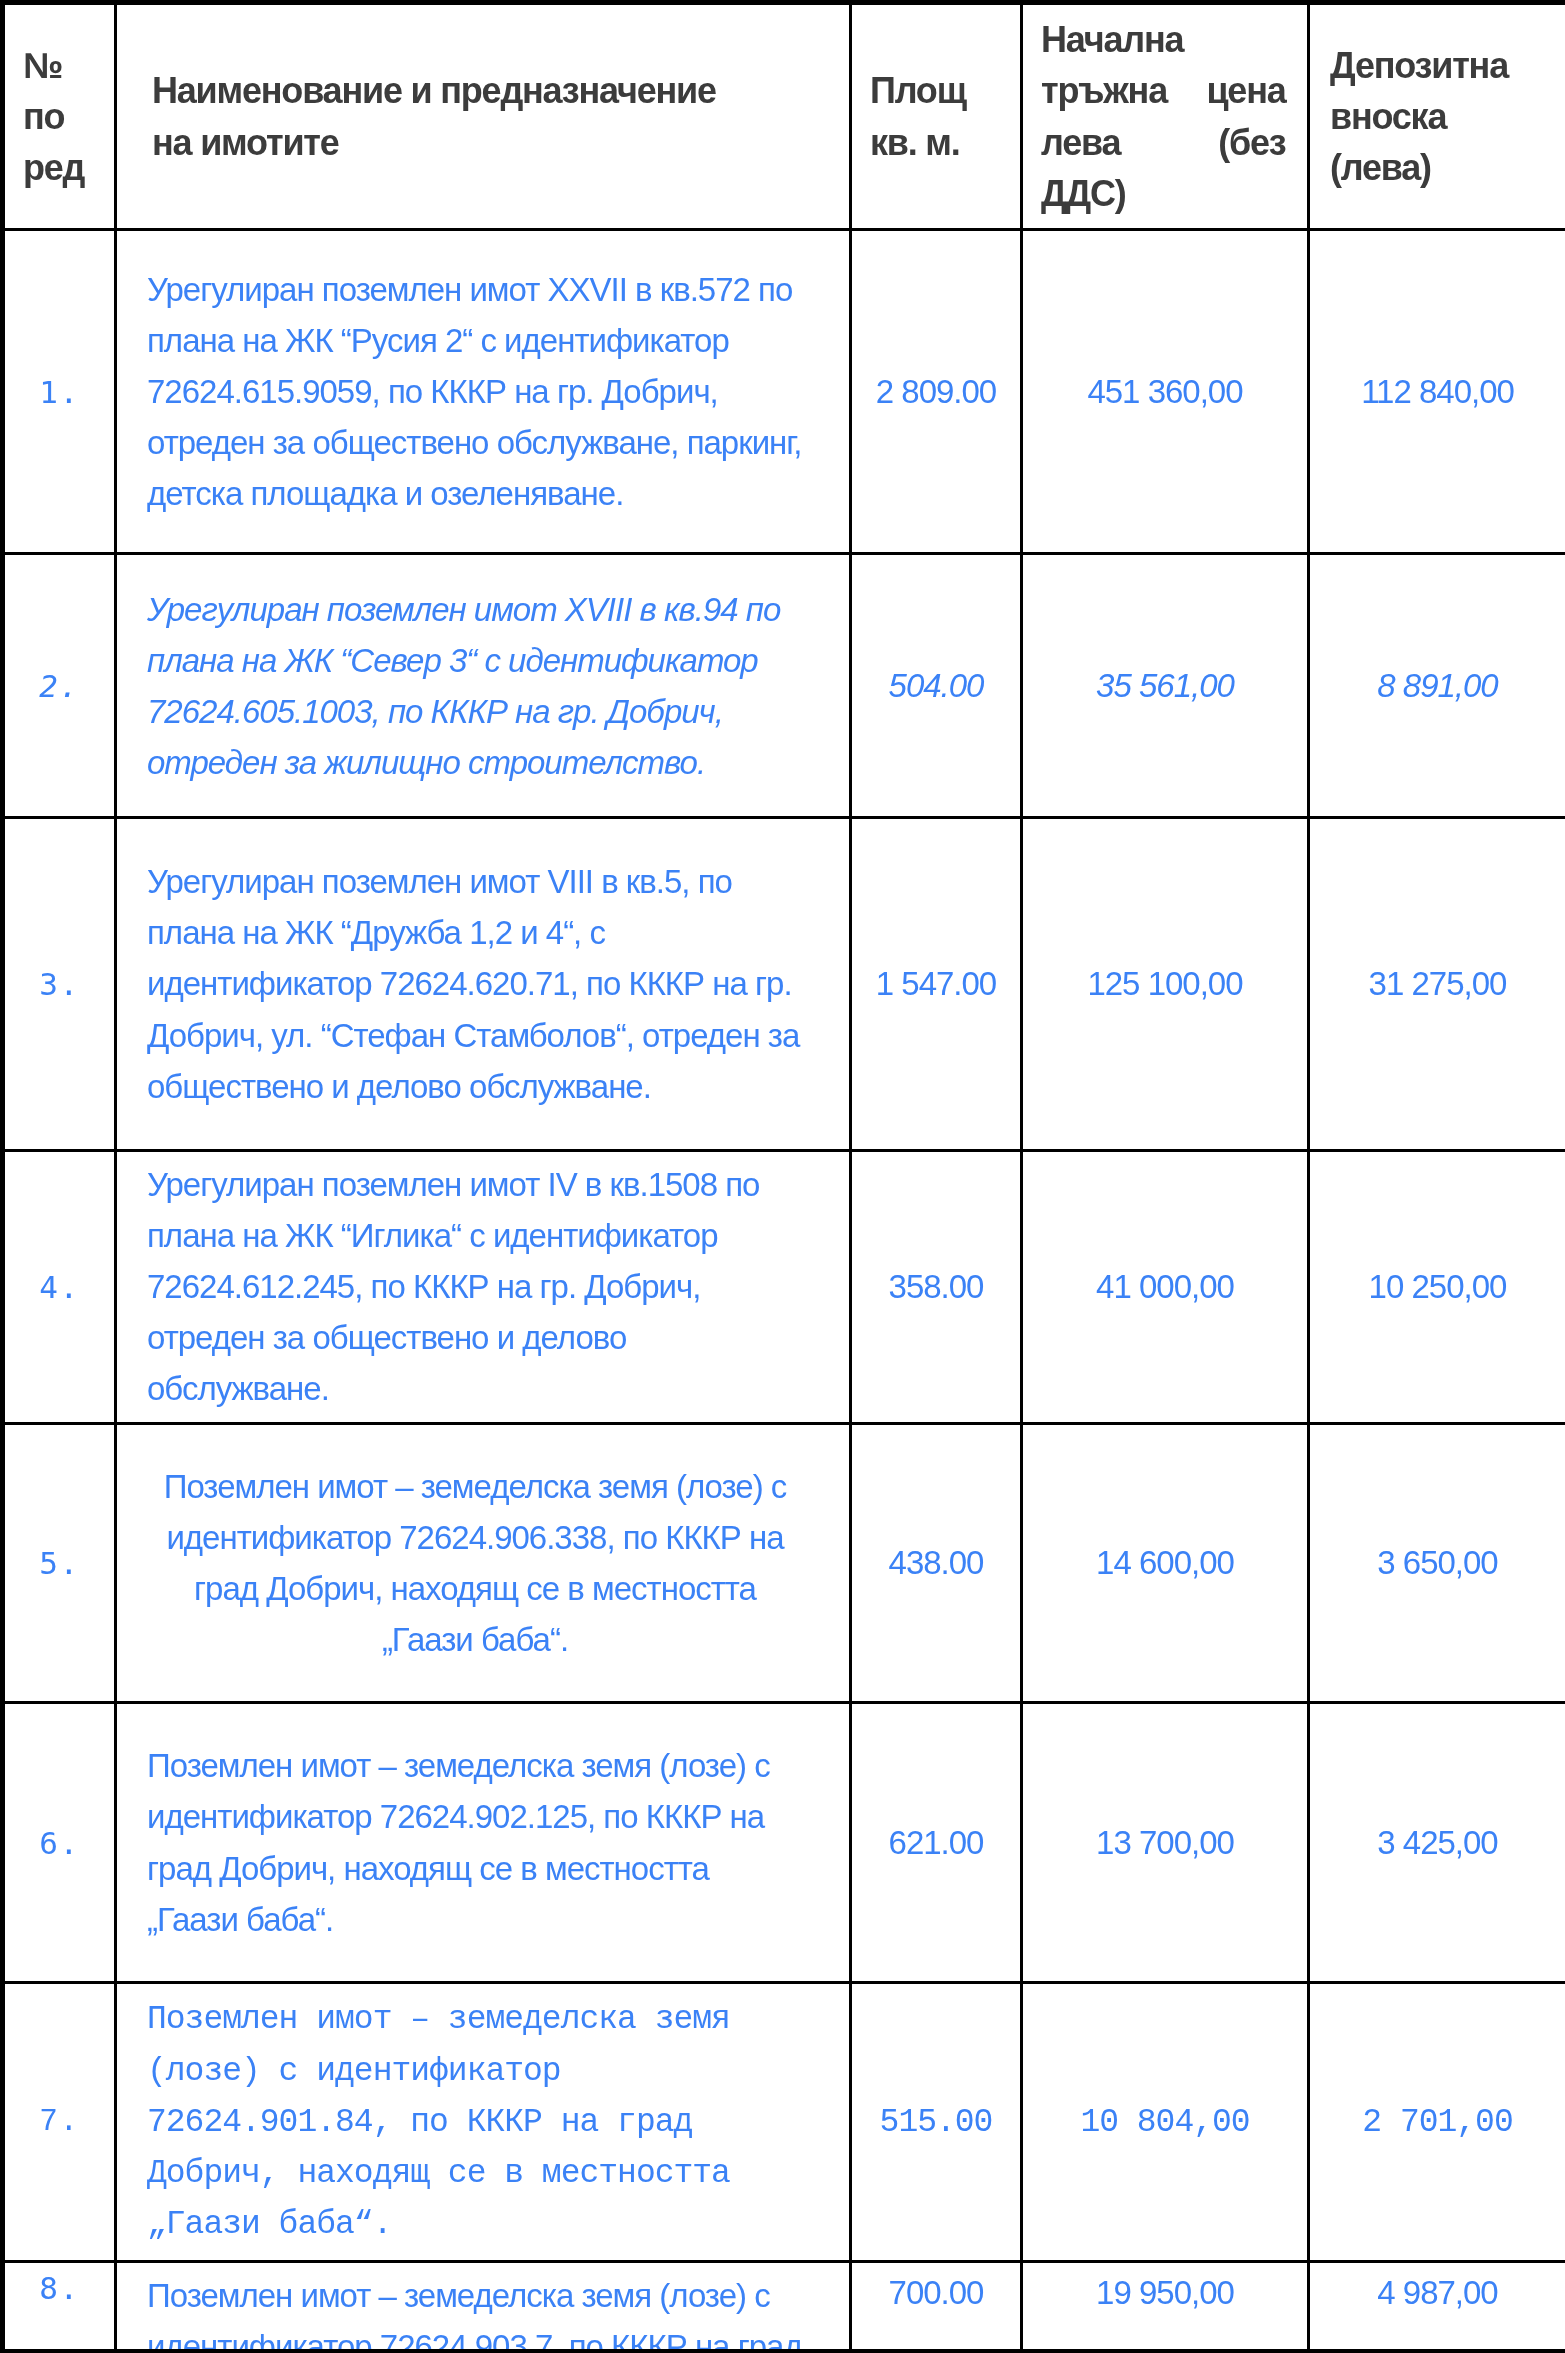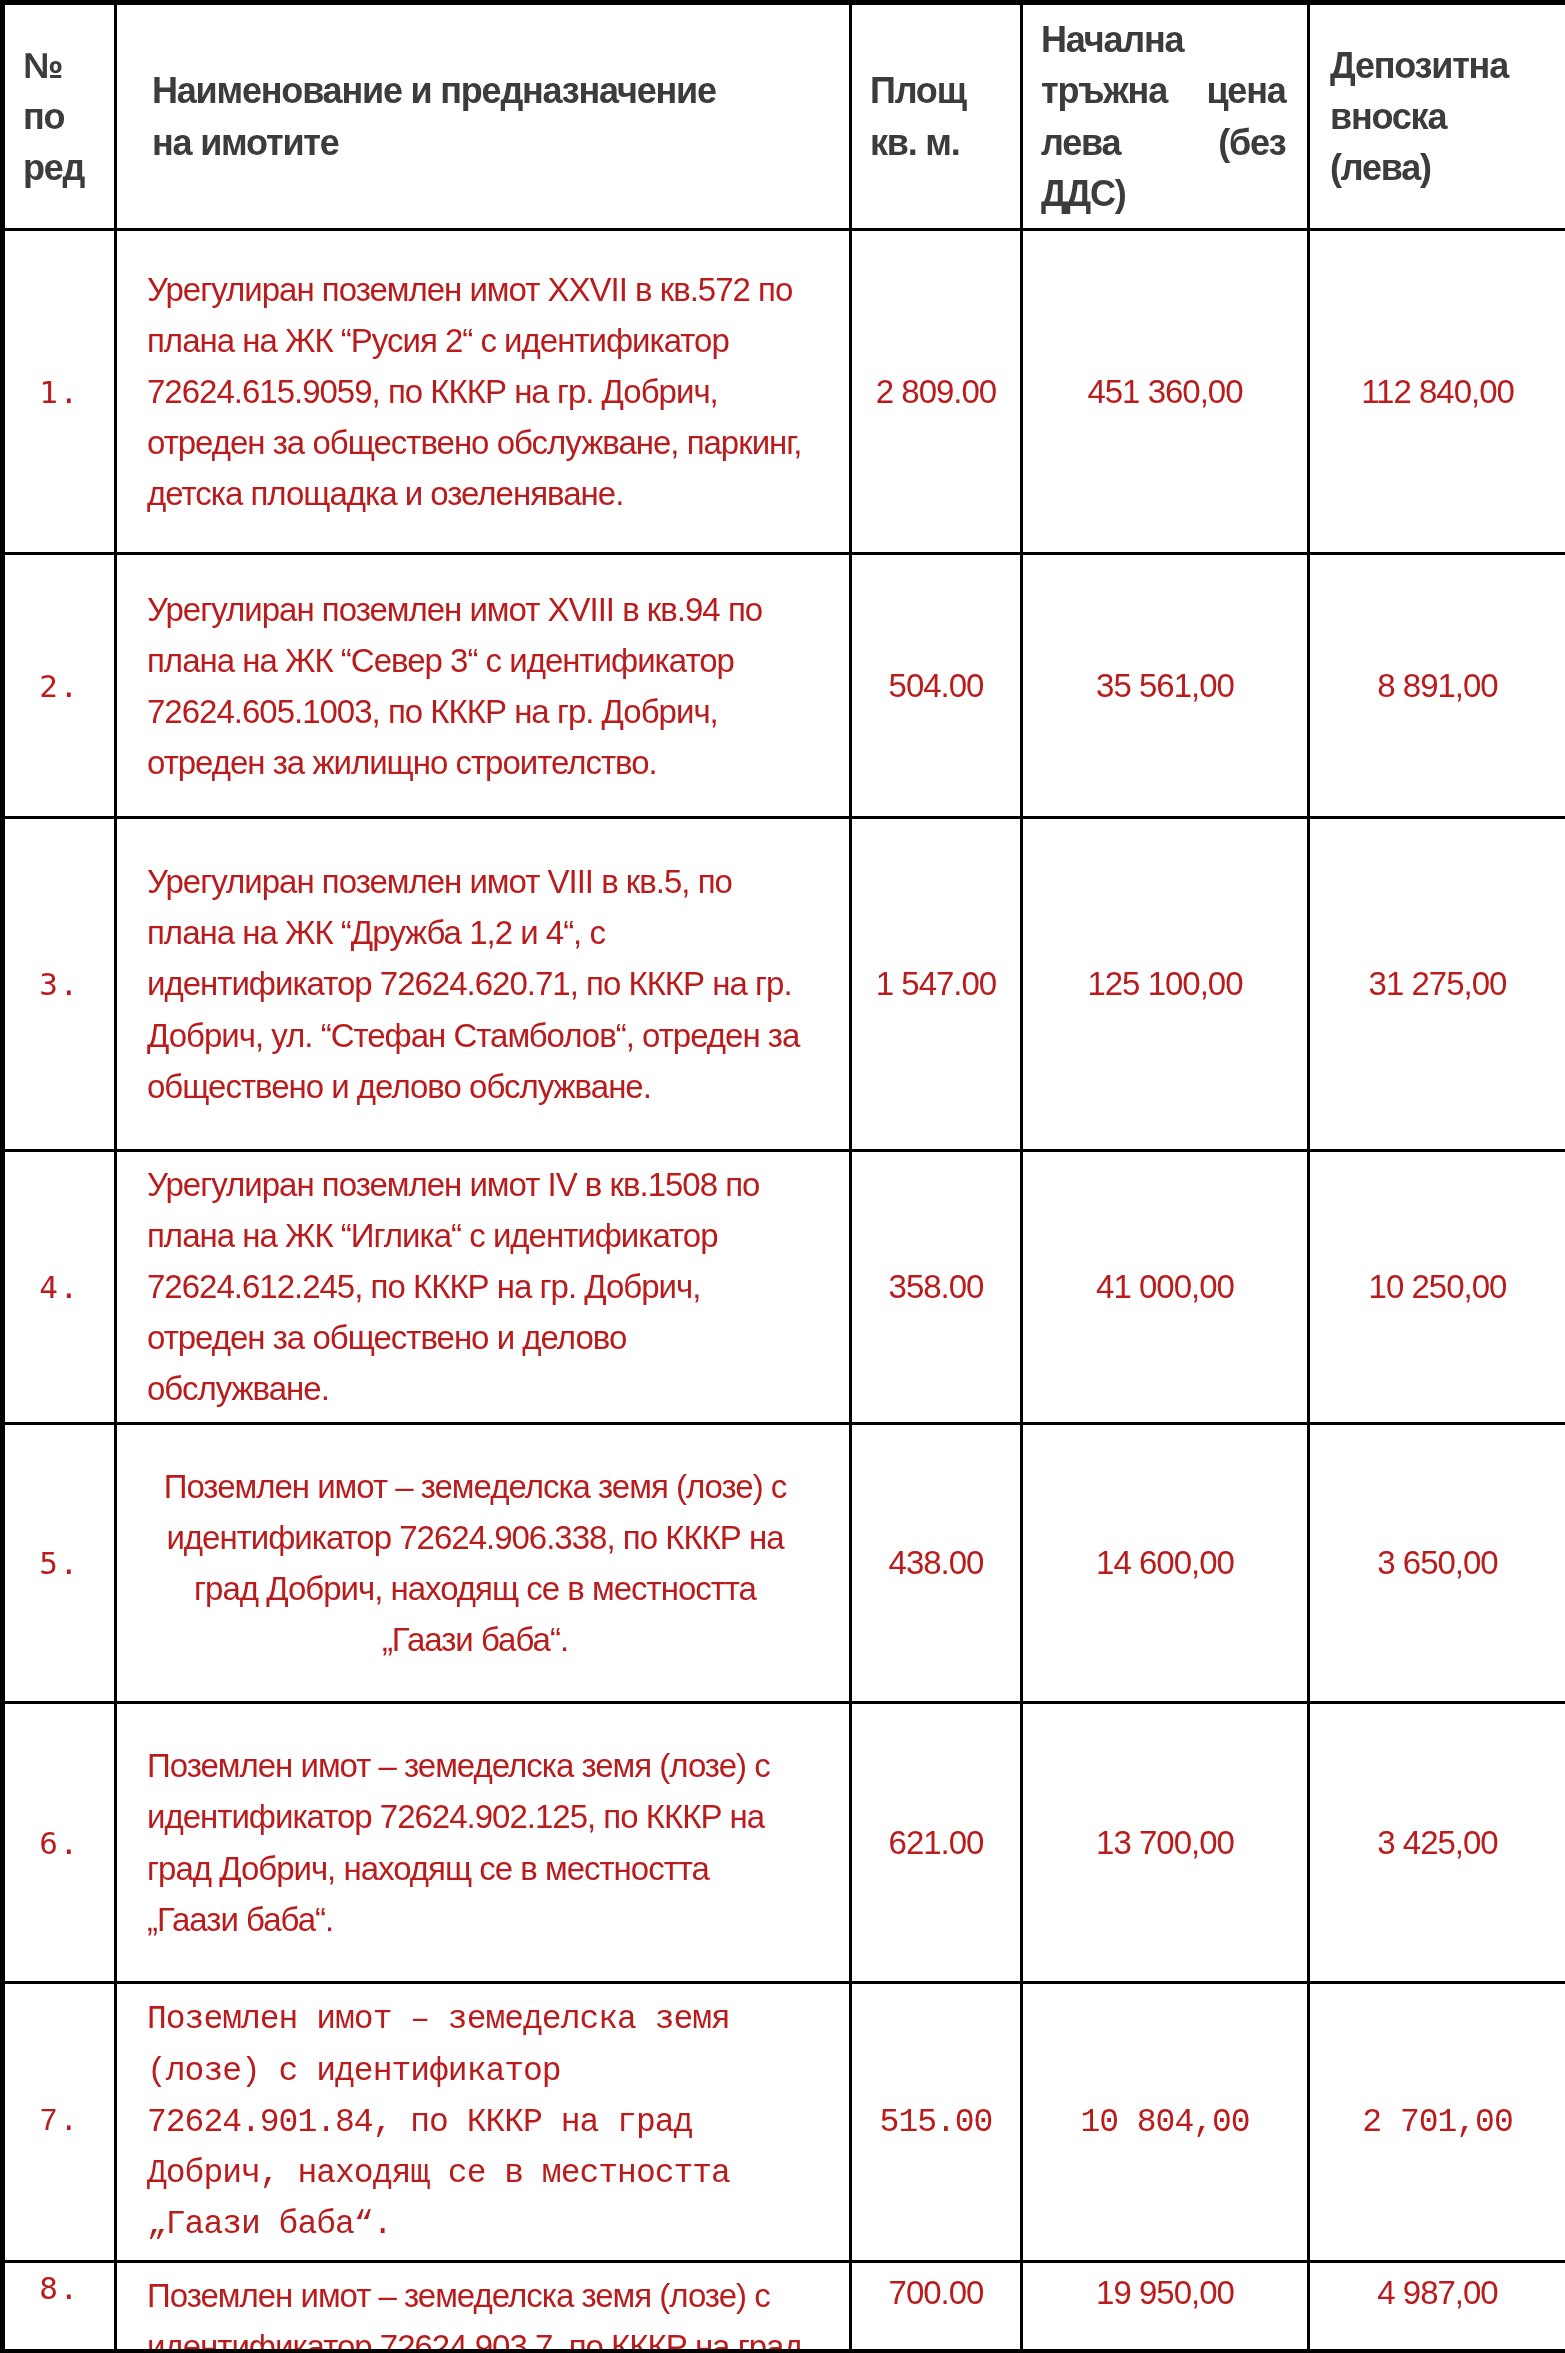--- a/index.html
+++ b/index.html
@@ -57,39 +57,39 @@
     color: #3c3c3c;
   }
   th.c-name    { padding-left: 35px; padding-right: 99px; }
   th.c-price   { text-align: justify; padding-right: 21.5px; }
   th.c-deposit { padding-left: 20px; padding-right: 33px; }
 
   td {
     font-size: 33px;
     line-height: 1.55;
     letter-spacing: -1px;
-    color: #b91c1c;
+    color: #3b82f6;
   }
   td.c-num {
     text-align: center;
     font-family: "DejaVu Sans Mono", "DejaVu Sans", monospace;
     font-size: 31px;
     letter-spacing: 1.7px;
   }
   td.c-name {
     text-align: left;
     padding: 6.6px 46px 6.6px 30px;
   }
   td.c-area, td.c-price, td.c-deposit {
     text-align: center;
     padding: 3.3px 11.6px;
   }
   
   tbody tr:nth-child(1) td { height: 308px; }
-  tbody tr:nth-child(2) td { height: 248px; }
+  tbody tr:nth-child(2) td { height: 248px; font-style: italic; }
   tbody tr:nth-child(3) td { height: 316px; }
   tbody tr:nth-child(4) td { height: 257px; margin-top: 40px; }
   tbody tr:nth-child(5) td { height: 263px; text-align: center; }
   tbody tr:nth-child(6) td { height: 264px; }
   tbody tr:nth-child(7) td { height: 263px; font-family: Liberation Mono, monospace; }
   tbody tr:nth-child(8) td { height: 159px; vertical-align: top; }
 </style>
 </head>
 <body>
 

